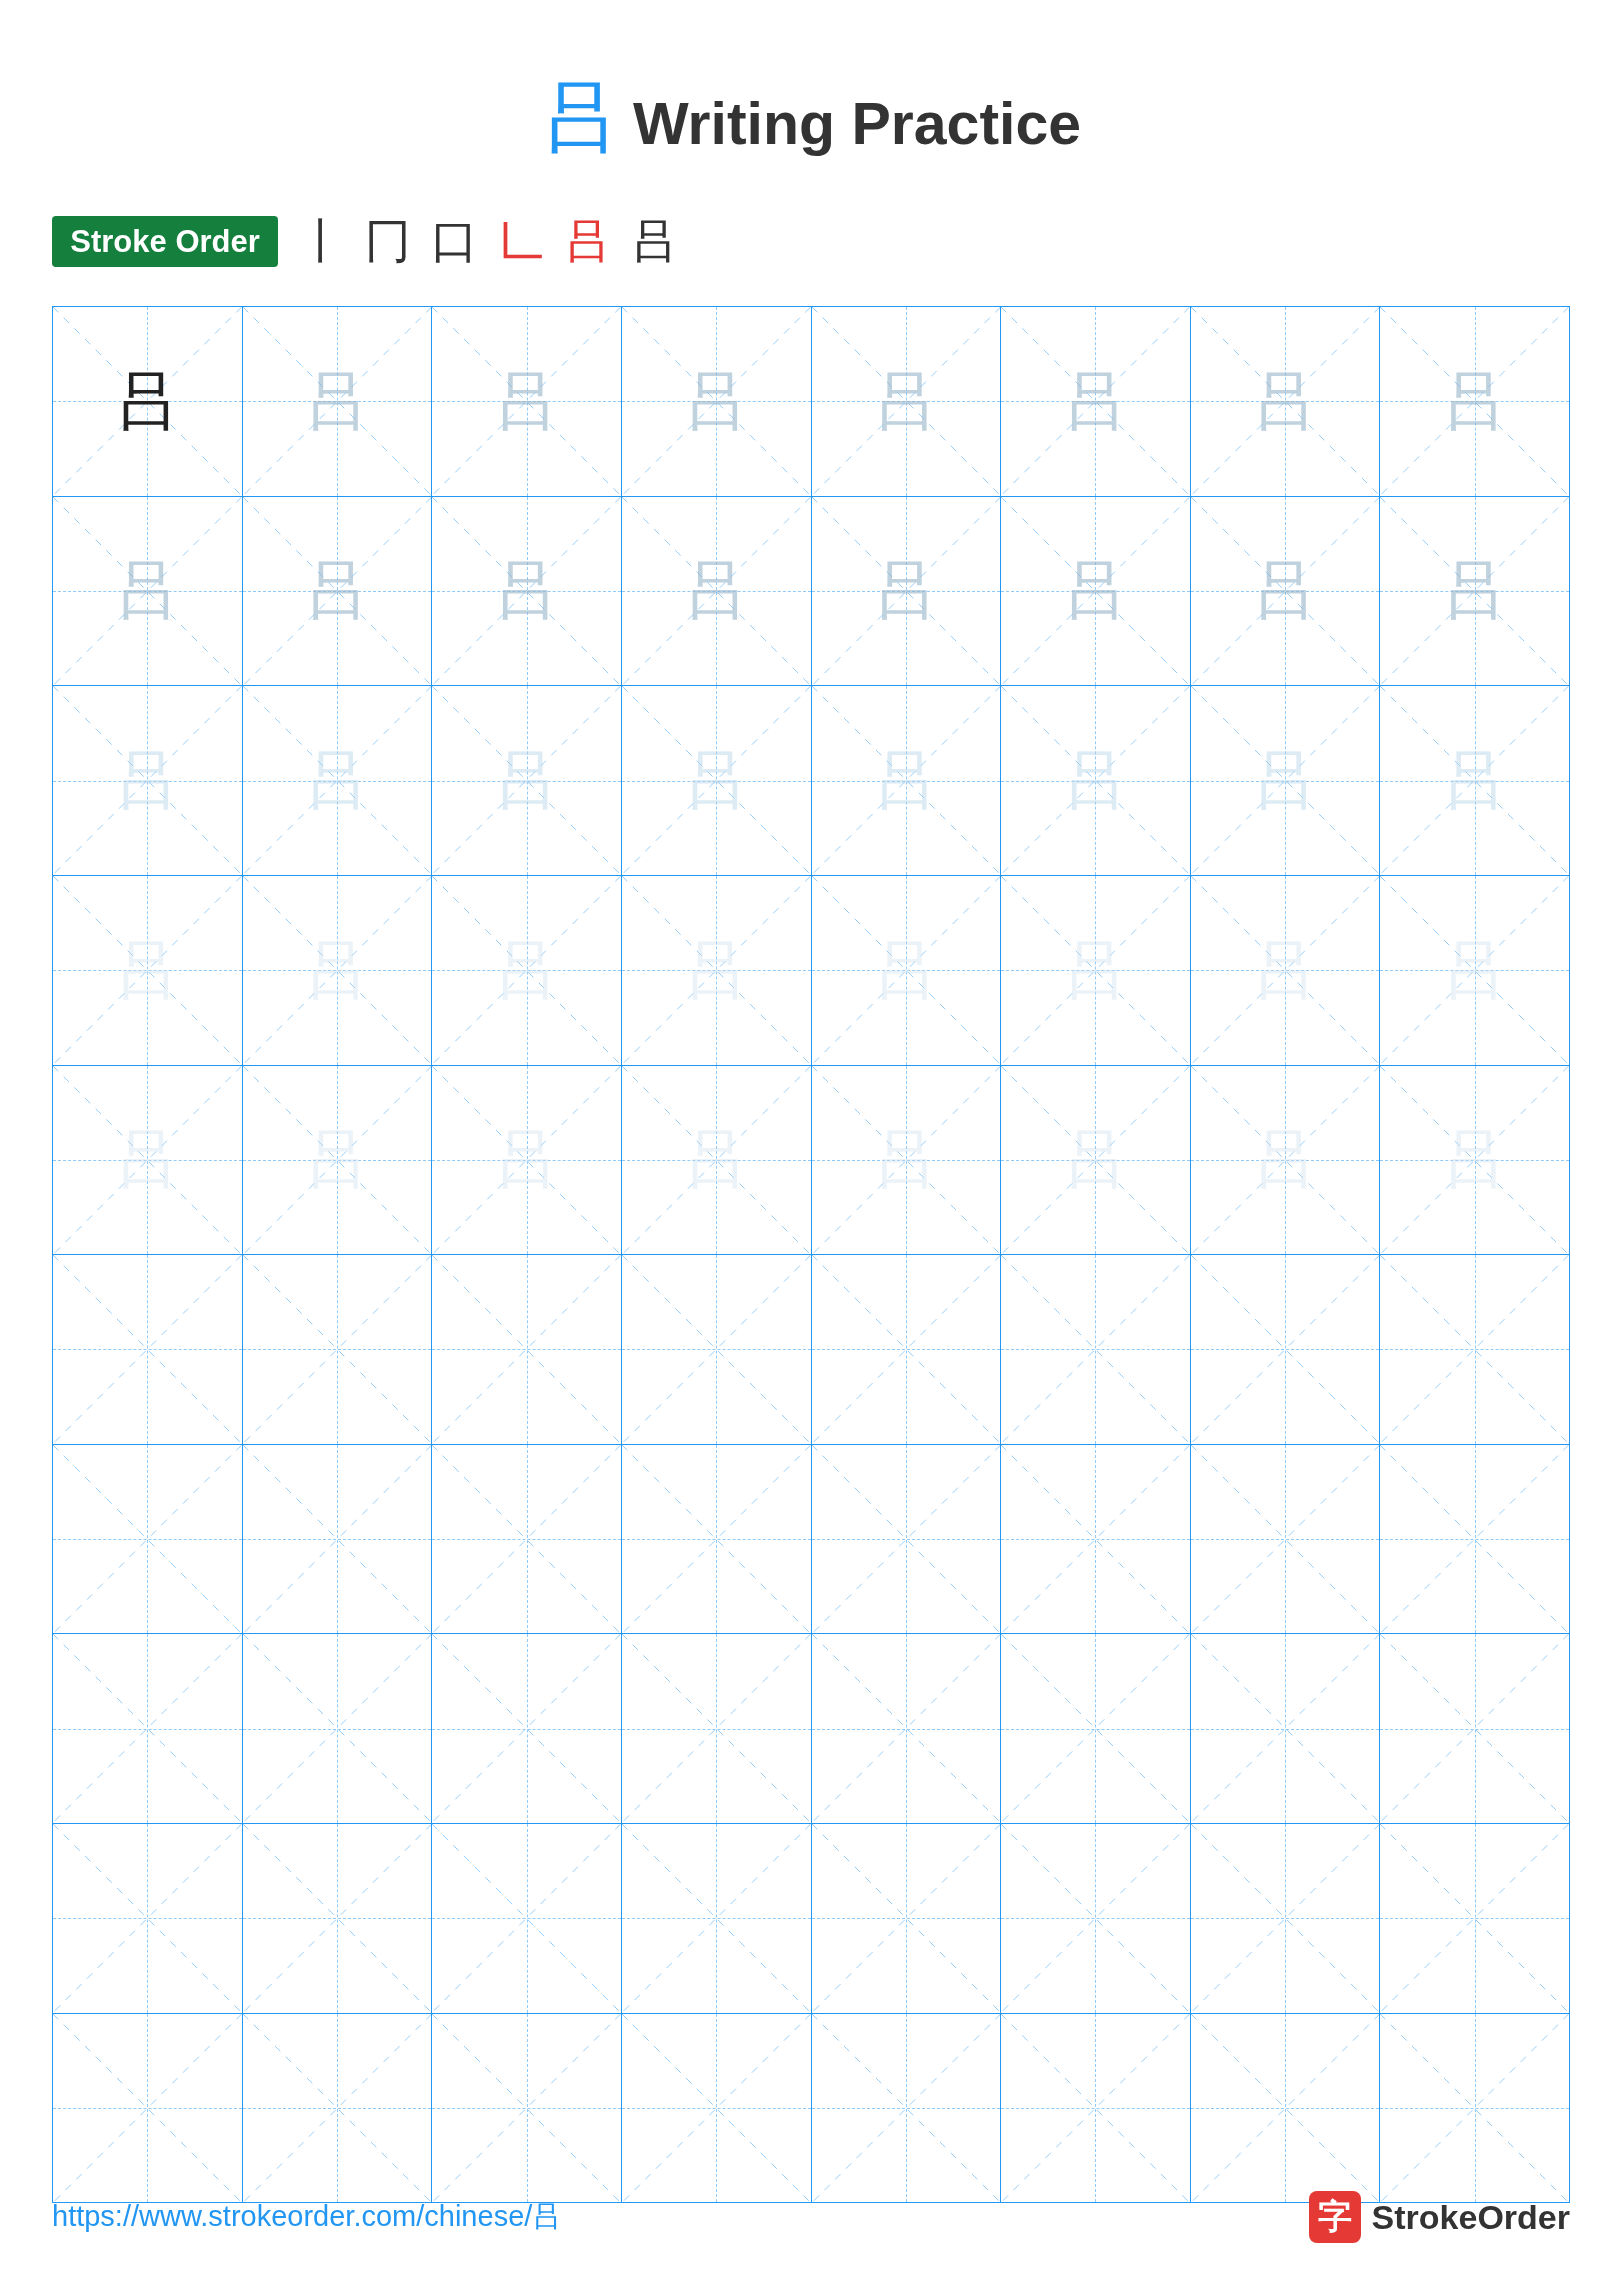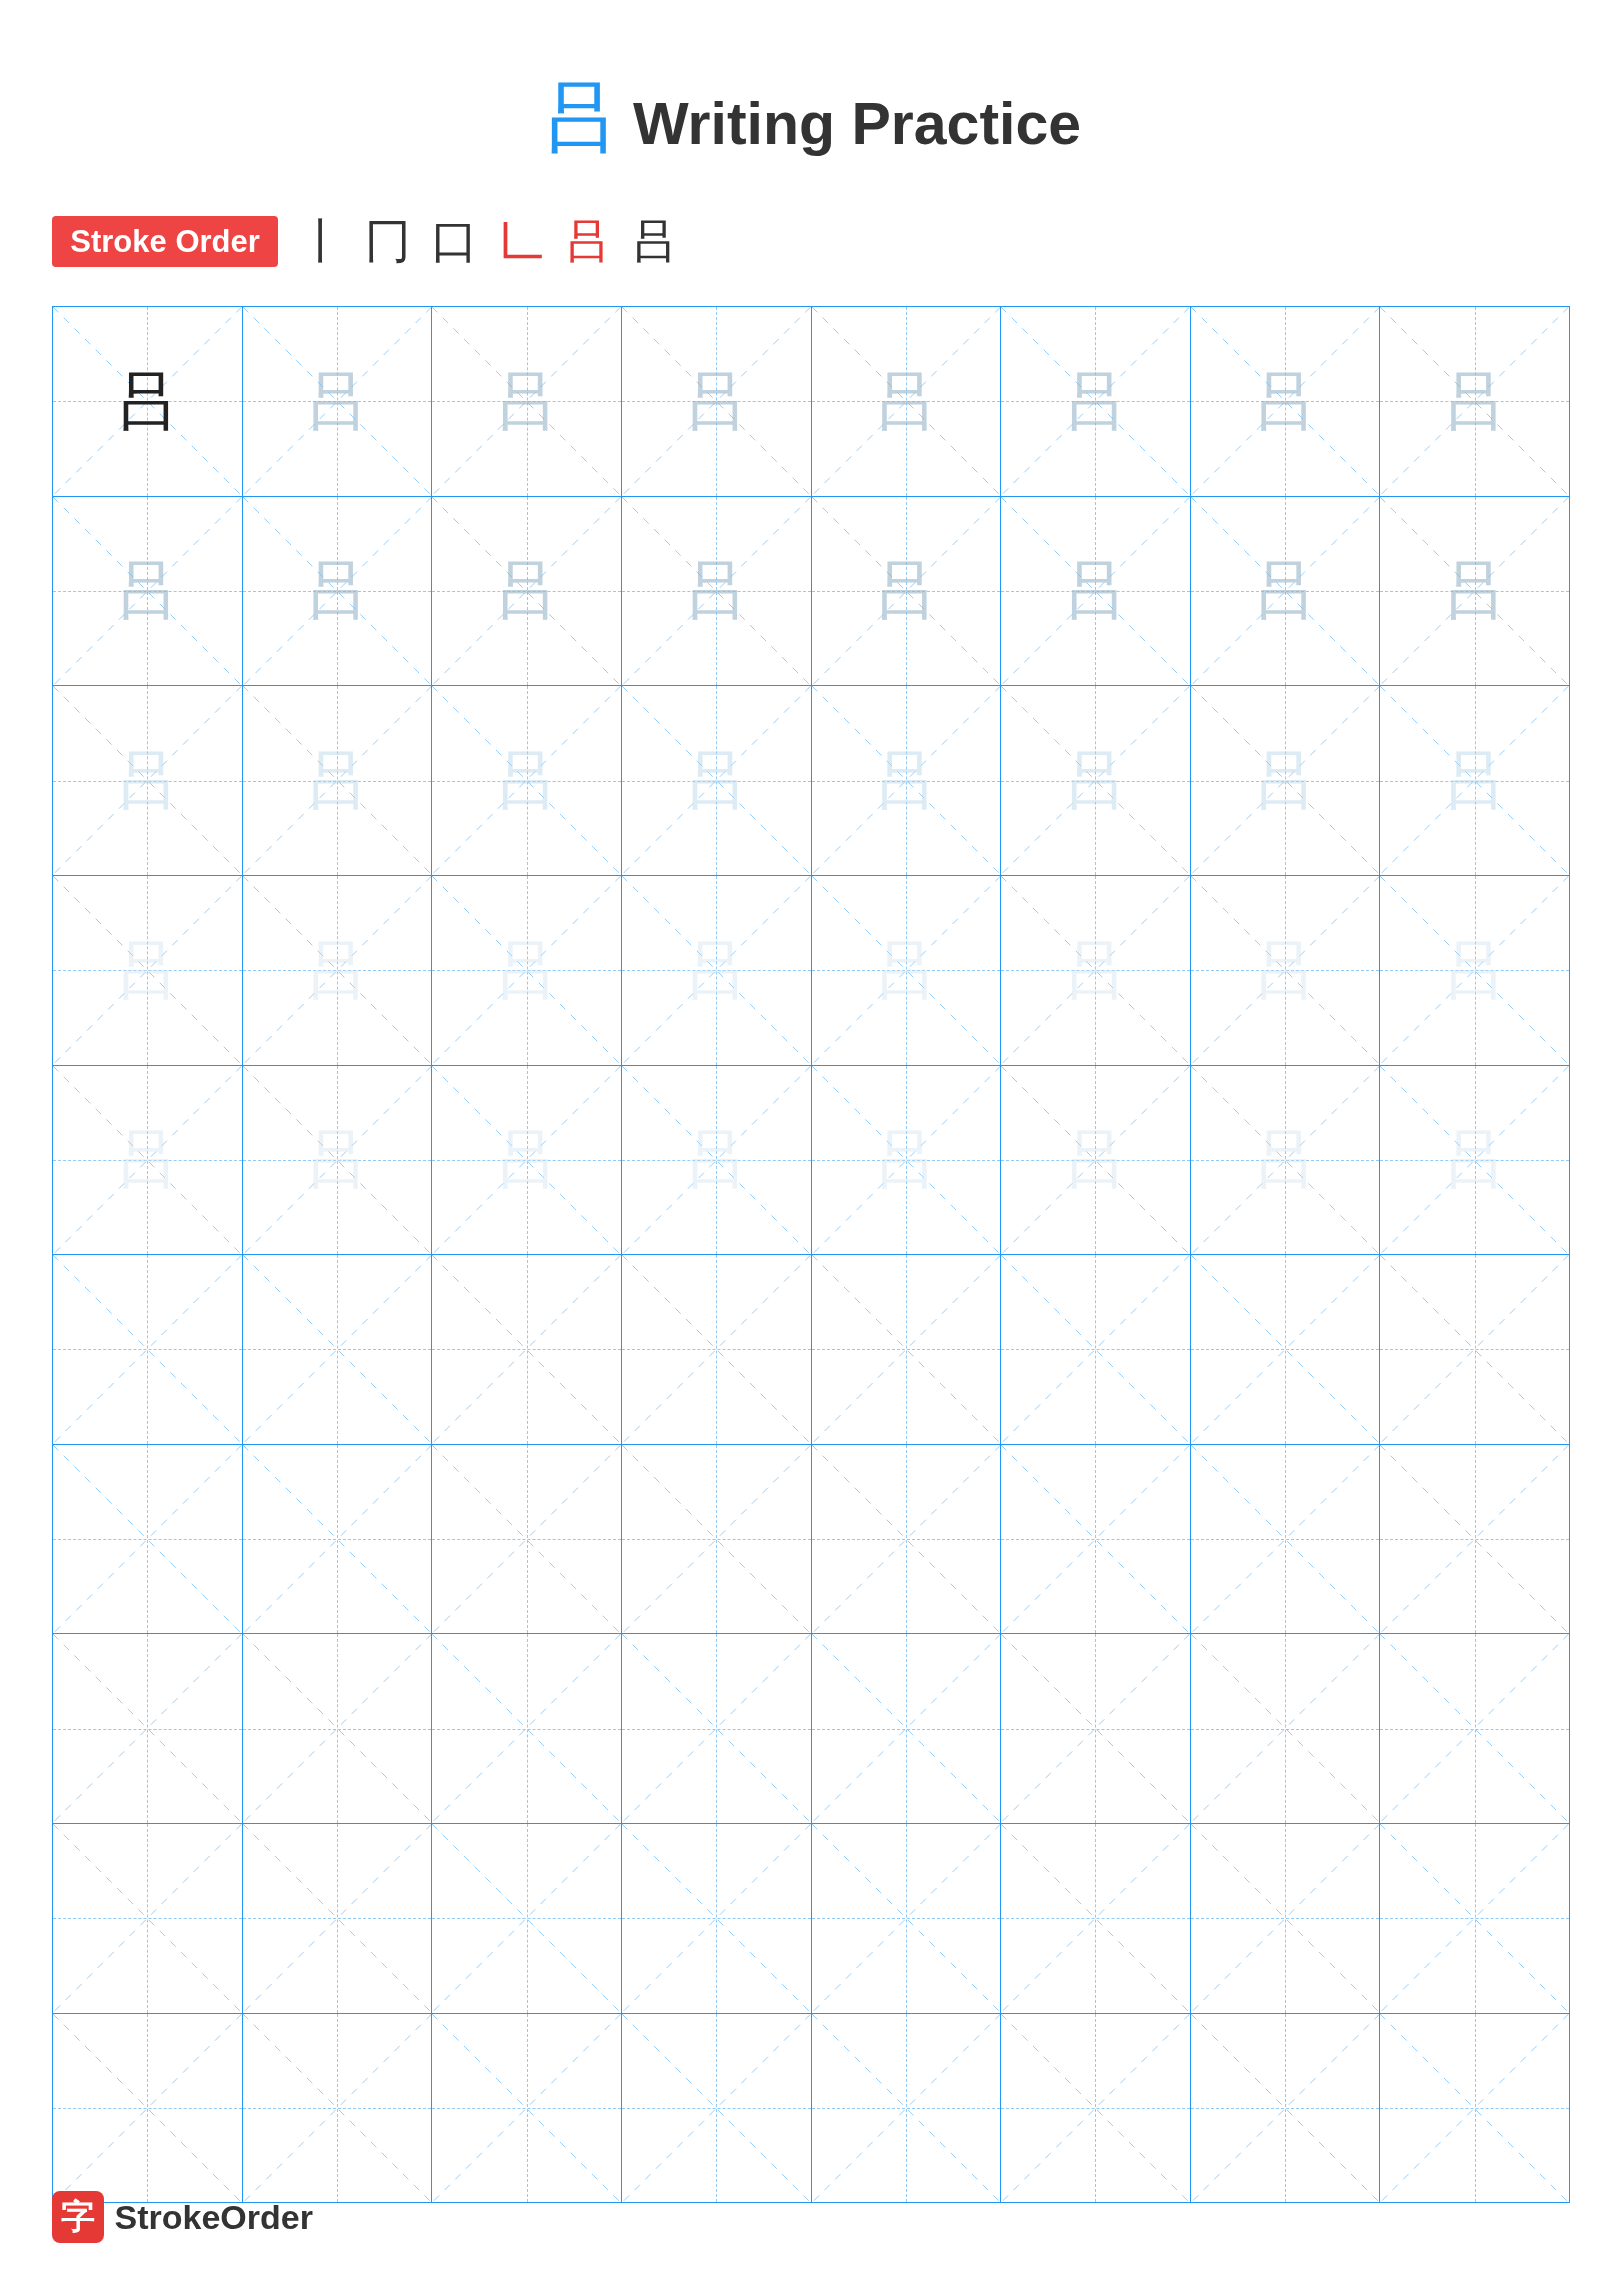--- a/index.html
+++ b/index.html
@@ -30,21 +30,21 @@
     }
 
     
     .stroke-order-area {
       display: flex;
       align-items: center;
       margin-bottom: 33px;
       gap: 19.6px;
     }
     .stroke-order-badge {
-      background: #ef4444;
+      background: #15803d;
       color: white;
       font-size: 31px;
       font-weight: bold;
       padding: 7.9px 18.3px;
       border-radius: 3.9px;
       white-space: nowrap;
     }
     .stroke-steps {
       display: flex;
       align-items: center;
@@ -1211,18 +1211,19 @@
     </svg>
               </div>
             </div>
           </div>
         </td>
       </tr>
     </tbody>
 </table>
 
 <div class="footer">
+  <a class="footer-url" href="#">https://www.strokeorder.com/chinese/吕</a>
   <div class="footer-logo">
     <div class="footer-logo-icon">字</div>
     <span>StrokeOrder</span>
   </div>
 </div>
 
 
 </body></html>

